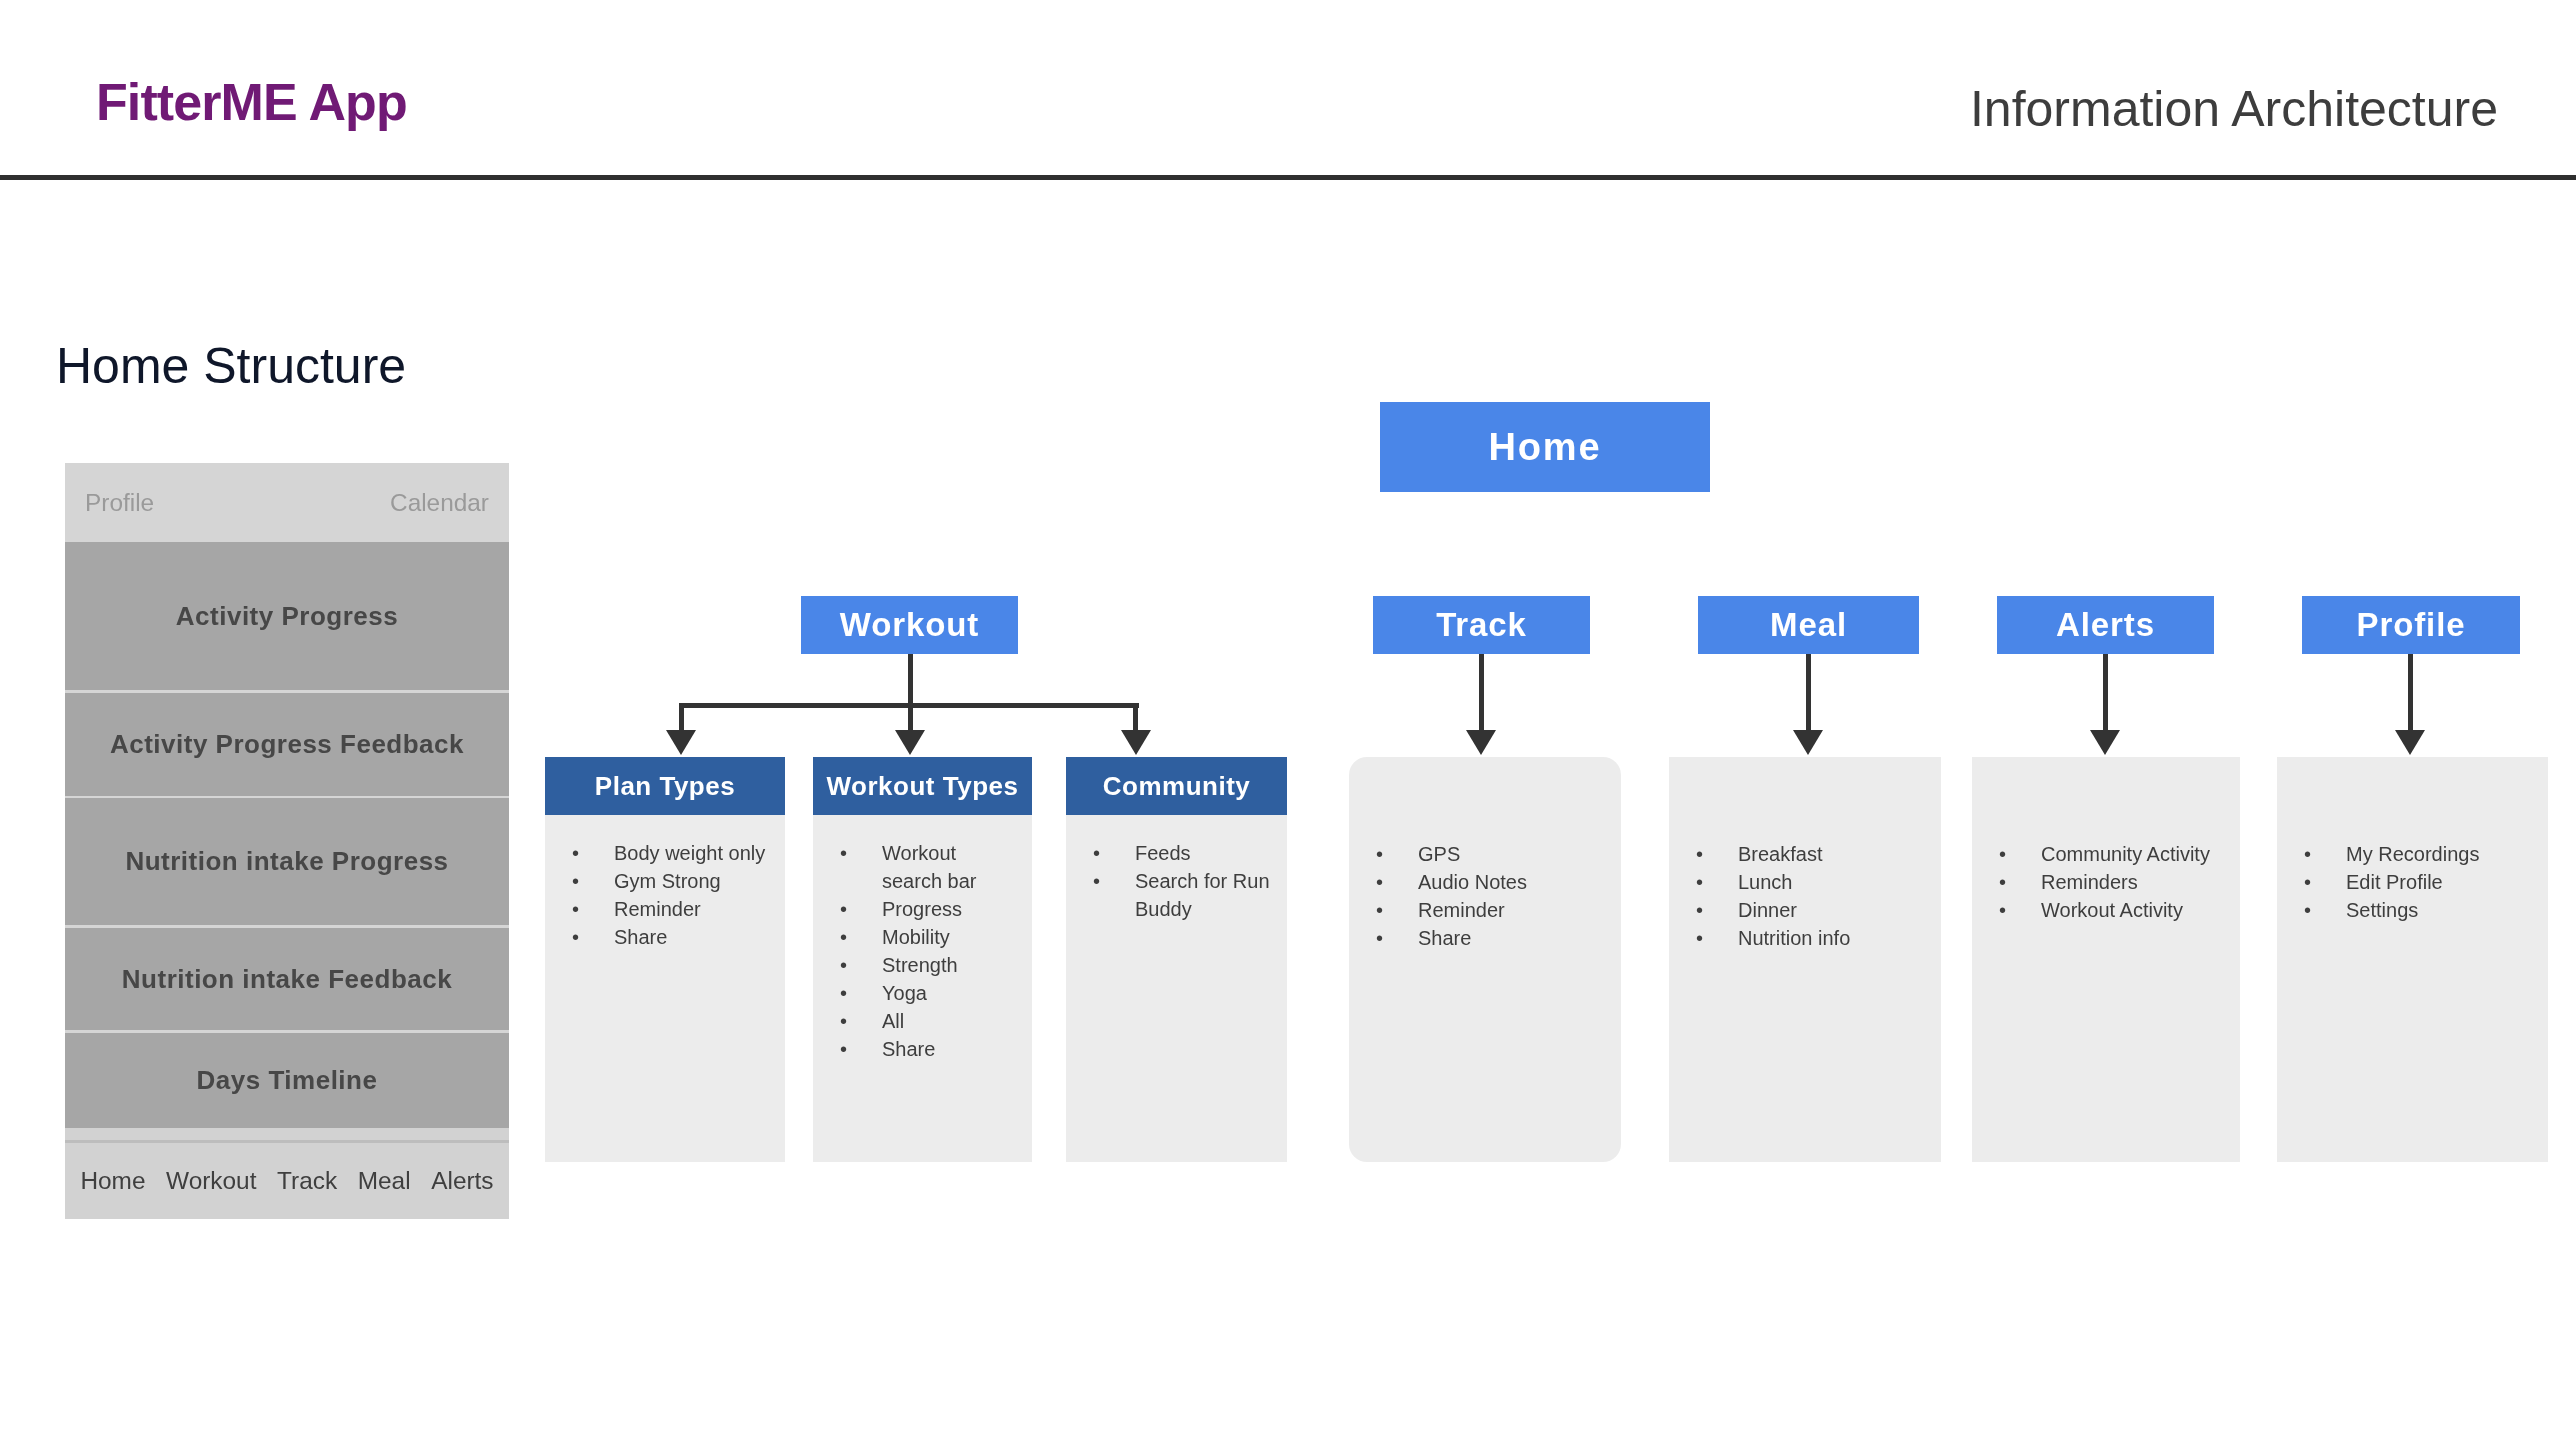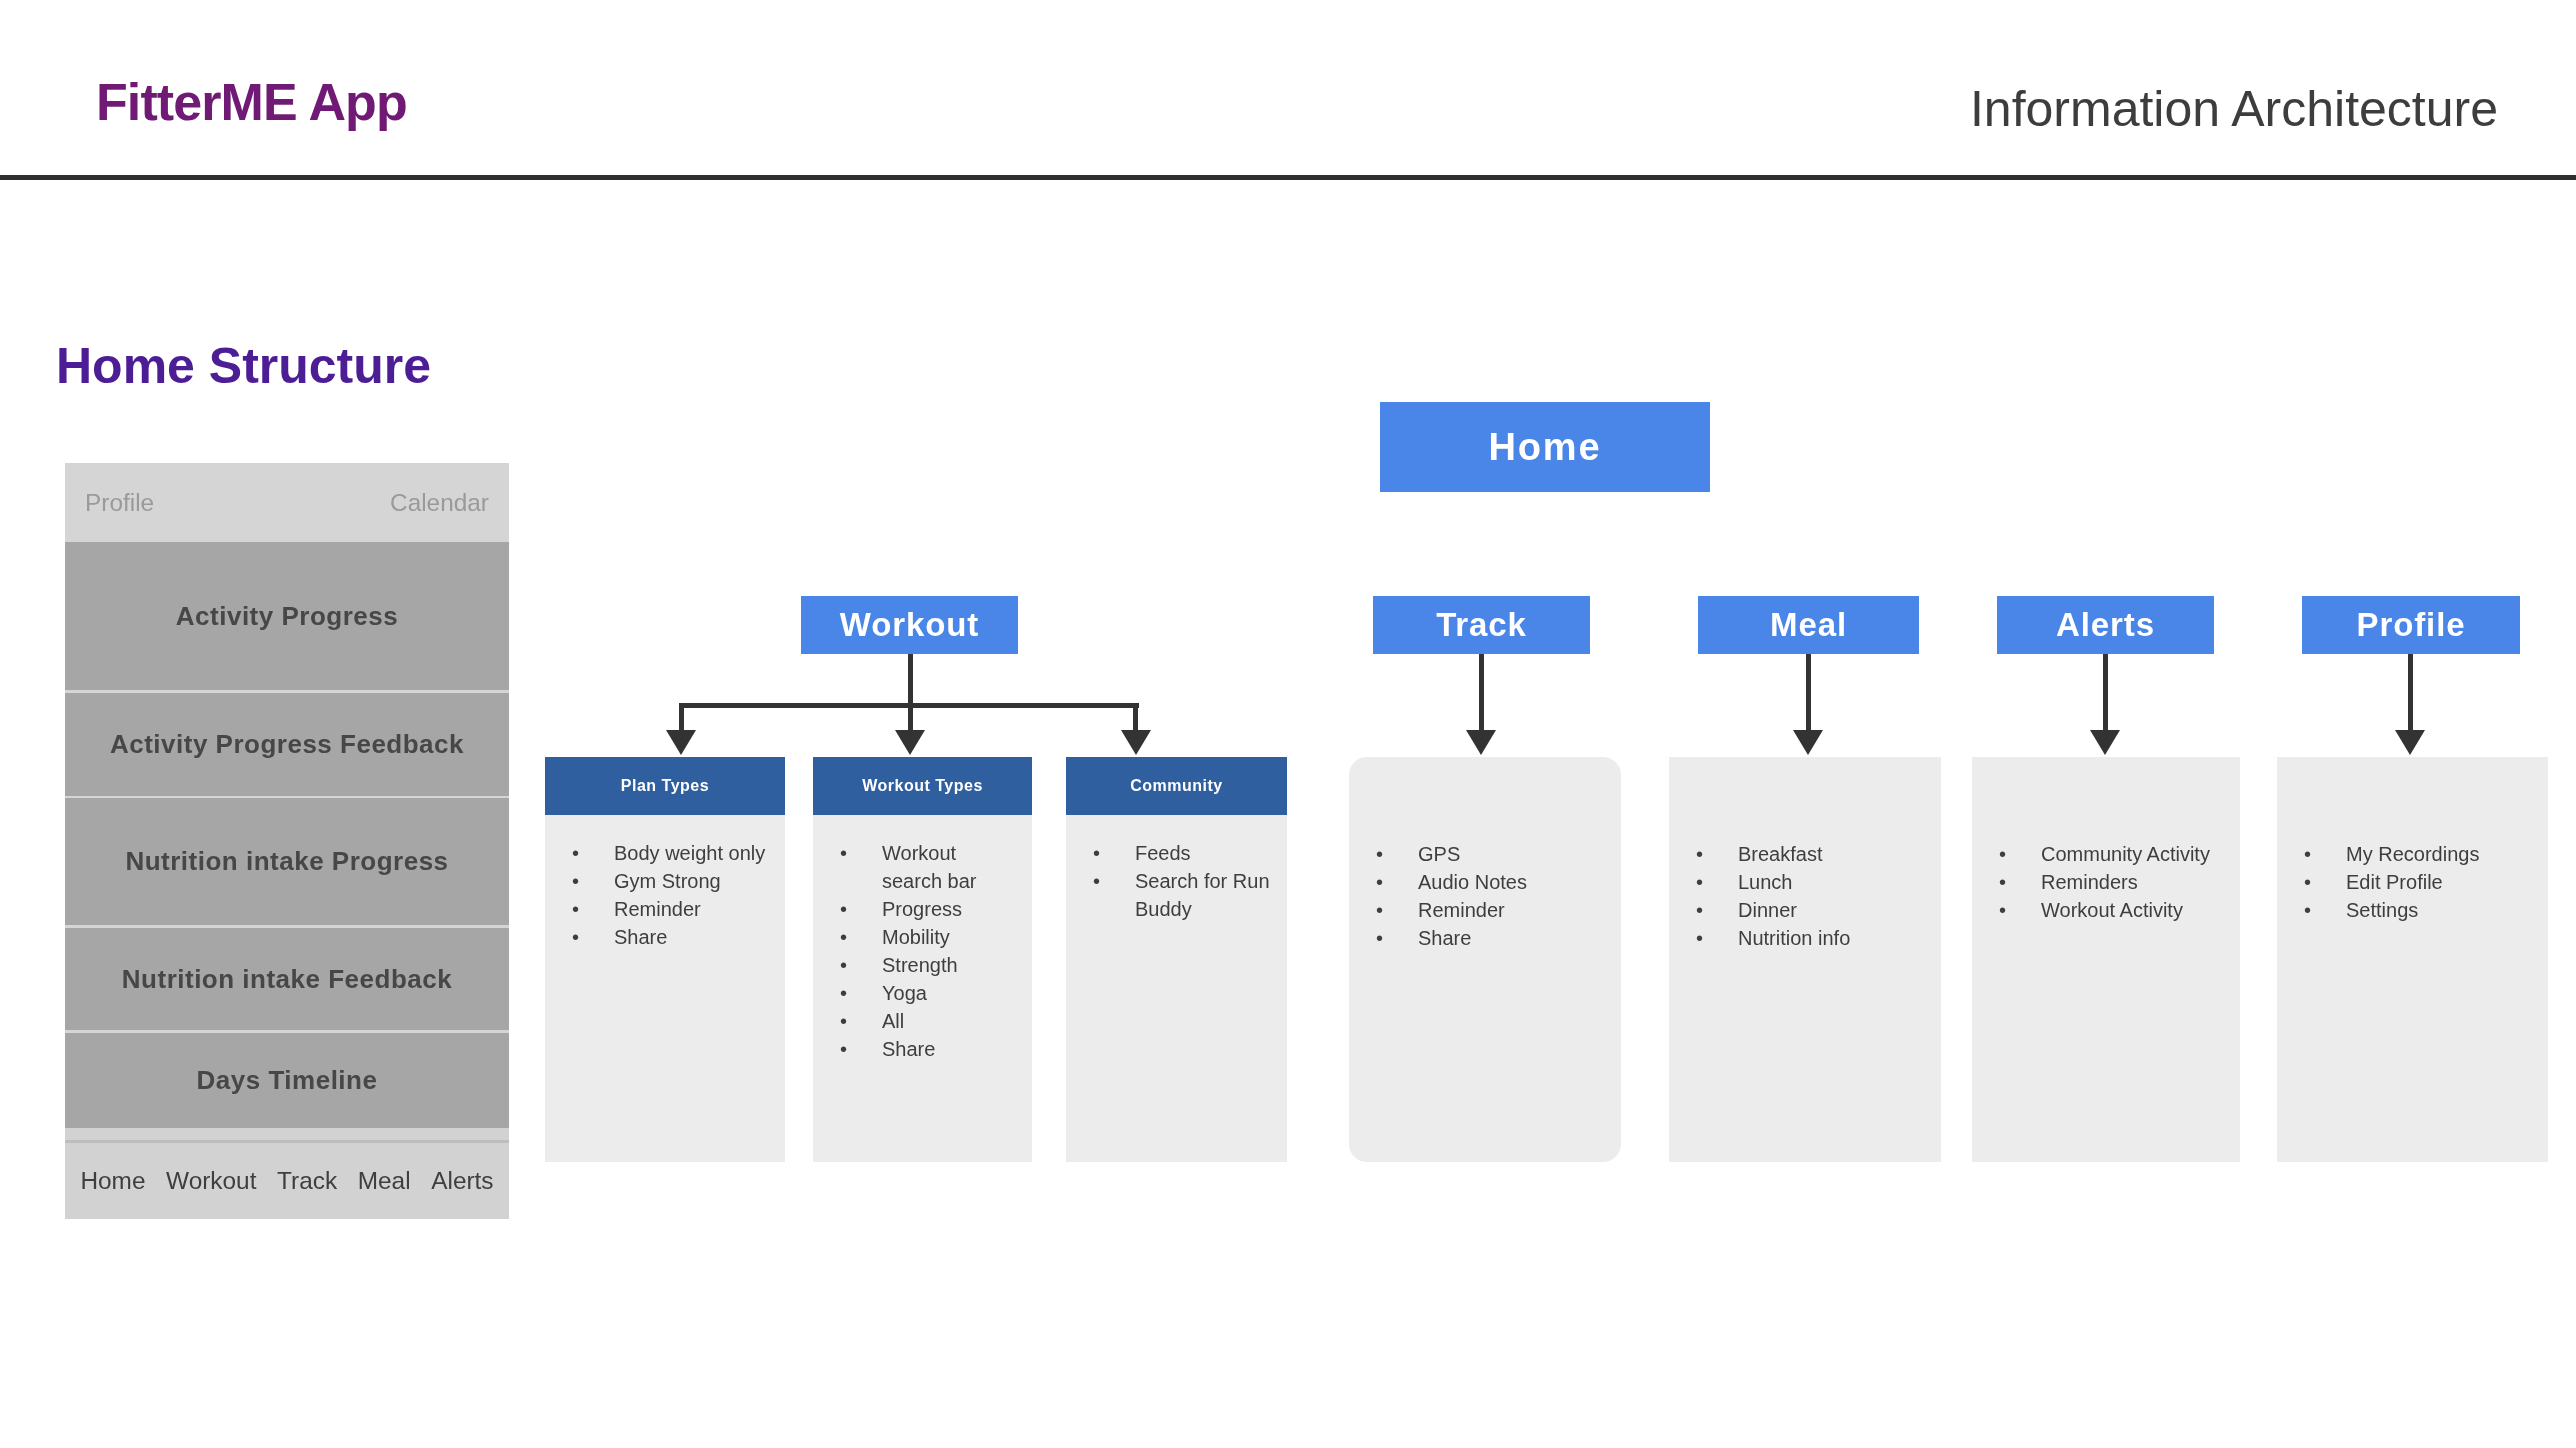--- a/index.html
+++ b/index.html
@@ -4,21 +4,21 @@
 <style>
   html,body{margin:0;padding:0;background:#ffffff;}
   .canvas{
     position:relative;width:2576px;height:1448px;background:#ffffff;overflow:hidden;
     font-family:"Liberation Sans","DejaVu Sans",sans-serif;
   }
   
   .app-title{position:absolute;left:96px;top:72px;font-size:52px;font-weight:800;color:#701a75;letter-spacing:-0.9px;}
   .doc-title{position:absolute;right:78px;top:80px;font-size:50px;font-weight:400;color:#3d3d3d;}
   .hdr-divider{position:absolute;left:0;top:175px;width:100%;height:4.5px;background:#2f2f2f;}
-  .section-title{position:absolute;left:56px;top:337px;font-size:50px;font-weight:700;color:#4c1d95;}
+  .section-title{position:absolute;left:56px;top:337px;font-size:50px;font-weight:400;color:#0f172a;}
   
   .phone{position:absolute;left:65px;top:463px;width:444px;height:756px;display:flex;flex-direction:column;}
   .p-top{height:79px;background:#d5d5d5;color:#9a9a9a;font-size:24.4px;display:flex;justify-content:space-between;align-items:center;padding:0 20px;flex:none;}
   .p-rows{display:flex;flex-direction:column;gap:2.7px;background:#d5d5d5;flex:none;}
   .p-row{background:#a6a6a6;color:#474747;font-size:26px;font-weight:600;letter-spacing:0.5px;display:flex;align-items:center;justify-content:center;text-align:center;}
   .r0{height:148px}.r1{height:103px}.r2{height:127px}.r3{height:102px}.r4{height:95px}
   .p-strip{flex:1;background:#d2d2d2;}
   .p-navline{height:2.7px;background:#bdbdbd;flex:none;}
   .p-nav{height:76px;background:#d2d2d2;display:flex;justify-content:space-between;align-items:center;padding:0 15.4px;flex:none;}
   .p-nav span{font-size:24.4px;color:#3f3f3f;font-weight:500;}
@@ -29,21 +29,21 @@
   .n-workout{left:801px;width:217px;}
   .n-track{left:1373px;width:217px;}
   .n-meal{left:1698px;width:221px;}
   .n-alerts{left:1997px;width:217px;}
   .n-profile{left:2302px;width:218px;}
   
   .cline{position:absolute;background:#333333;}
   .arrowhead{position:absolute;width:0;height:0;border-left:15.4px solid transparent;border-right:15.4px solid transparent;border-top:25px solid #333333;}
   
   .panel{position:absolute;top:757px;height:405px;background:#ececec;}
-  .panel-head{height:58px;background:#2f5f9f;color:#ffffff;font-size:16px;font-weight:700;letter-spacing:0.5px;display:flex;align-items:center;justify-content:center;}
+  .panel-head{height:58px;background:#2f5f9f;color:#ffffff;font-size:26px;font-weight:700;letter-spacing:0.5px;display:flex;align-items:center;justify-content:center;}
   .panel ul{list-style:none;margin:0;padding:23.5px 18px 0 0;}
   .panel.no-head ul{padding-top:83px;}
   .panel li{position:relative;padding-left:69px;font-size:20px;line-height:28px;color:#3e3e3e;}
   .panel li::before{content:"\2022";position:absolute;left:27px;}
   .panel-community ul{padding-right:0;}
 </style>
 </head>
 <body>
 
 <div class="canvas">

